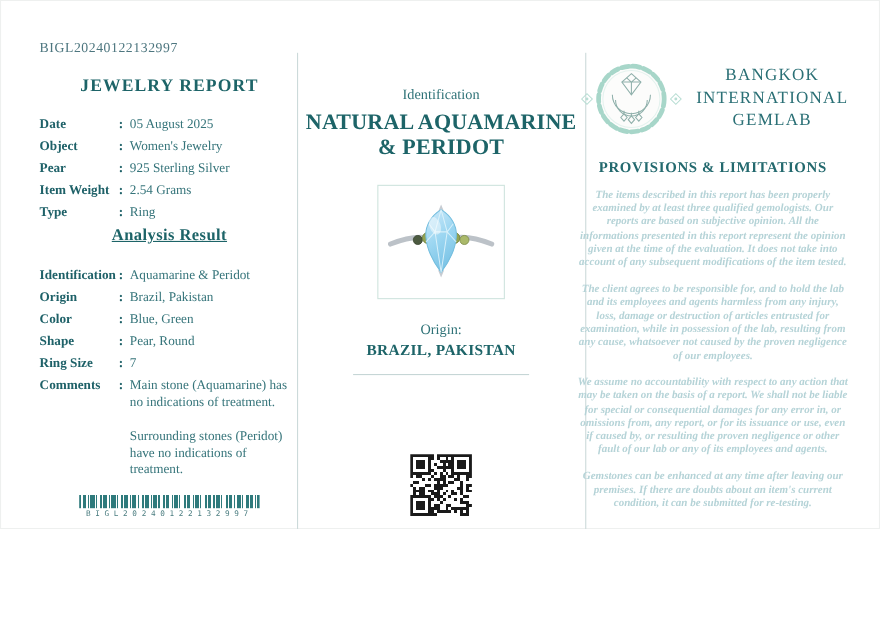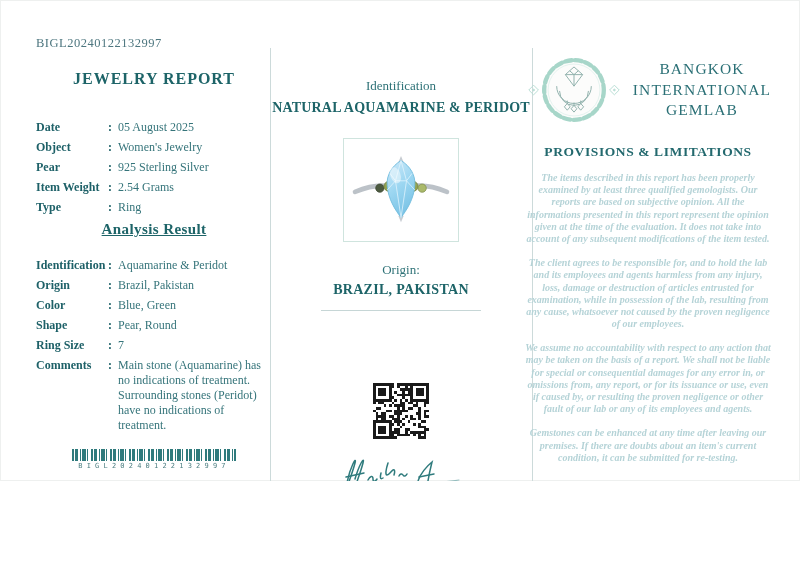--- a/index.html
+++ b/index.html
@@ -2,40 +2,40 @@
 <html><head>
 <meta charset="utf-8">
 <style>
   html,body{margin:0;padding:0;background:#fff;}
   .page{position:relative;width:800px;height:481px;background:#ffffff;
         font-family:"Liberation Serif","DejaVu Serif",serif;overflow:hidden;
         box-shadow:inset 0 0 0 1px #eef0ef;}
   
   .serial{position:absolute;left:36px;top:36px;font-size:12.5px;color:#4d767f;letter-spacing:.5px;}
   .col-left{position:absolute;left:36px;top:70px;width:236px;}
-  .jr-title{text-align:center;font-size:16px;font-weight:bold;color:#1d6468;letter-spacing:1px;margin-bottom:32px;}
+  .jr-title{text-align:center;font-size:16px;font-weight:bold;color:#1d6468;letter-spacing:1px;margin-bottom:17px;}
   .frow{display:grid;grid-template-columns:72px 10px 1fr;font-size:12px;line-height:15px;margin-bottom:5px;color:#35747a;}
   .frow .lbl,.frow .colon{font-weight:bold;color:#1e6168;}
   .analysis-title{text-align:center;font-size:15px;font-weight:bold;color:#1d6468;letter-spacing:.4px;margin:6px 0 20px;text-decoration:underline;}
-  .cmt2{margin-top:0;}
+  .cmt2{margin-top:16px;}
   .barcode-wrap{margin-top:16px;text-align:center;}
   .barcode{width:164px;height:12px;margin:0 auto;
     background:repeating-linear-gradient(90deg,
       #2f7a7c 0 2px,#fff 2px 3px,#2f7a7c 3px 6px,#fff 6px 8px,
       #2f7a7c 8px 9px,#fff 9px 10px,#2f7a7c 10px 14px,#fff 14px 15px,
       #2f7a7c 15px 16px,#fff 16px 19px);}
   .barcode-text{font-family:"DejaVu Sans Mono",monospace;font-size:7px;letter-spacing:4.2px;
     color:#4b7d80;margin-top:1px;white-space:nowrap;}
   
   .vline{position:absolute;top:48px;width:1px;height:476px;background:#ccdada;}
   .vline.l{left:270px;} .vline.r{left:532px;}
   
   .col-center{position:absolute;left:272px;top:78px;width:258px;text-align:center;}
   .ident-label{font-size:13px;color:#2e7277;margin-bottom:6px;}
-  .ident-value{font-size:14px;font-weight:bold;color:#1d6468;letter-spacing:.2px;}
+  .ident-value{font-size:20px;font-weight:bold;color:#1d6468;letter-spacing:.2px;}
   .photo-frame{width:114px;height:102px;margin:22px auto 0;border:1px solid #cfe4de;
     display:flex;align-items:center;justify-content:center;background:#fff;}
   .origin-label{font-size:13px;color:#2e7277;margin-top:20px;}
   .origin-value{font-size:14px;font-weight:bold;color:#1d6468;margin-top:4px;letter-spacing:.3px;}
   .origin-hr{width:160px;border:none;border-top:1.5px solid #c6d6d6;margin:12px auto 0;}
   .qr{width:56px;height:56px;margin:72px auto 0;}
   .sig{margin-top:8px;}
   .sig-title{font-size:13px;color:#2e7277;margin-top:0;}
   
   .col-right{position:absolute;left:524px;top:52px;width:248px;}

